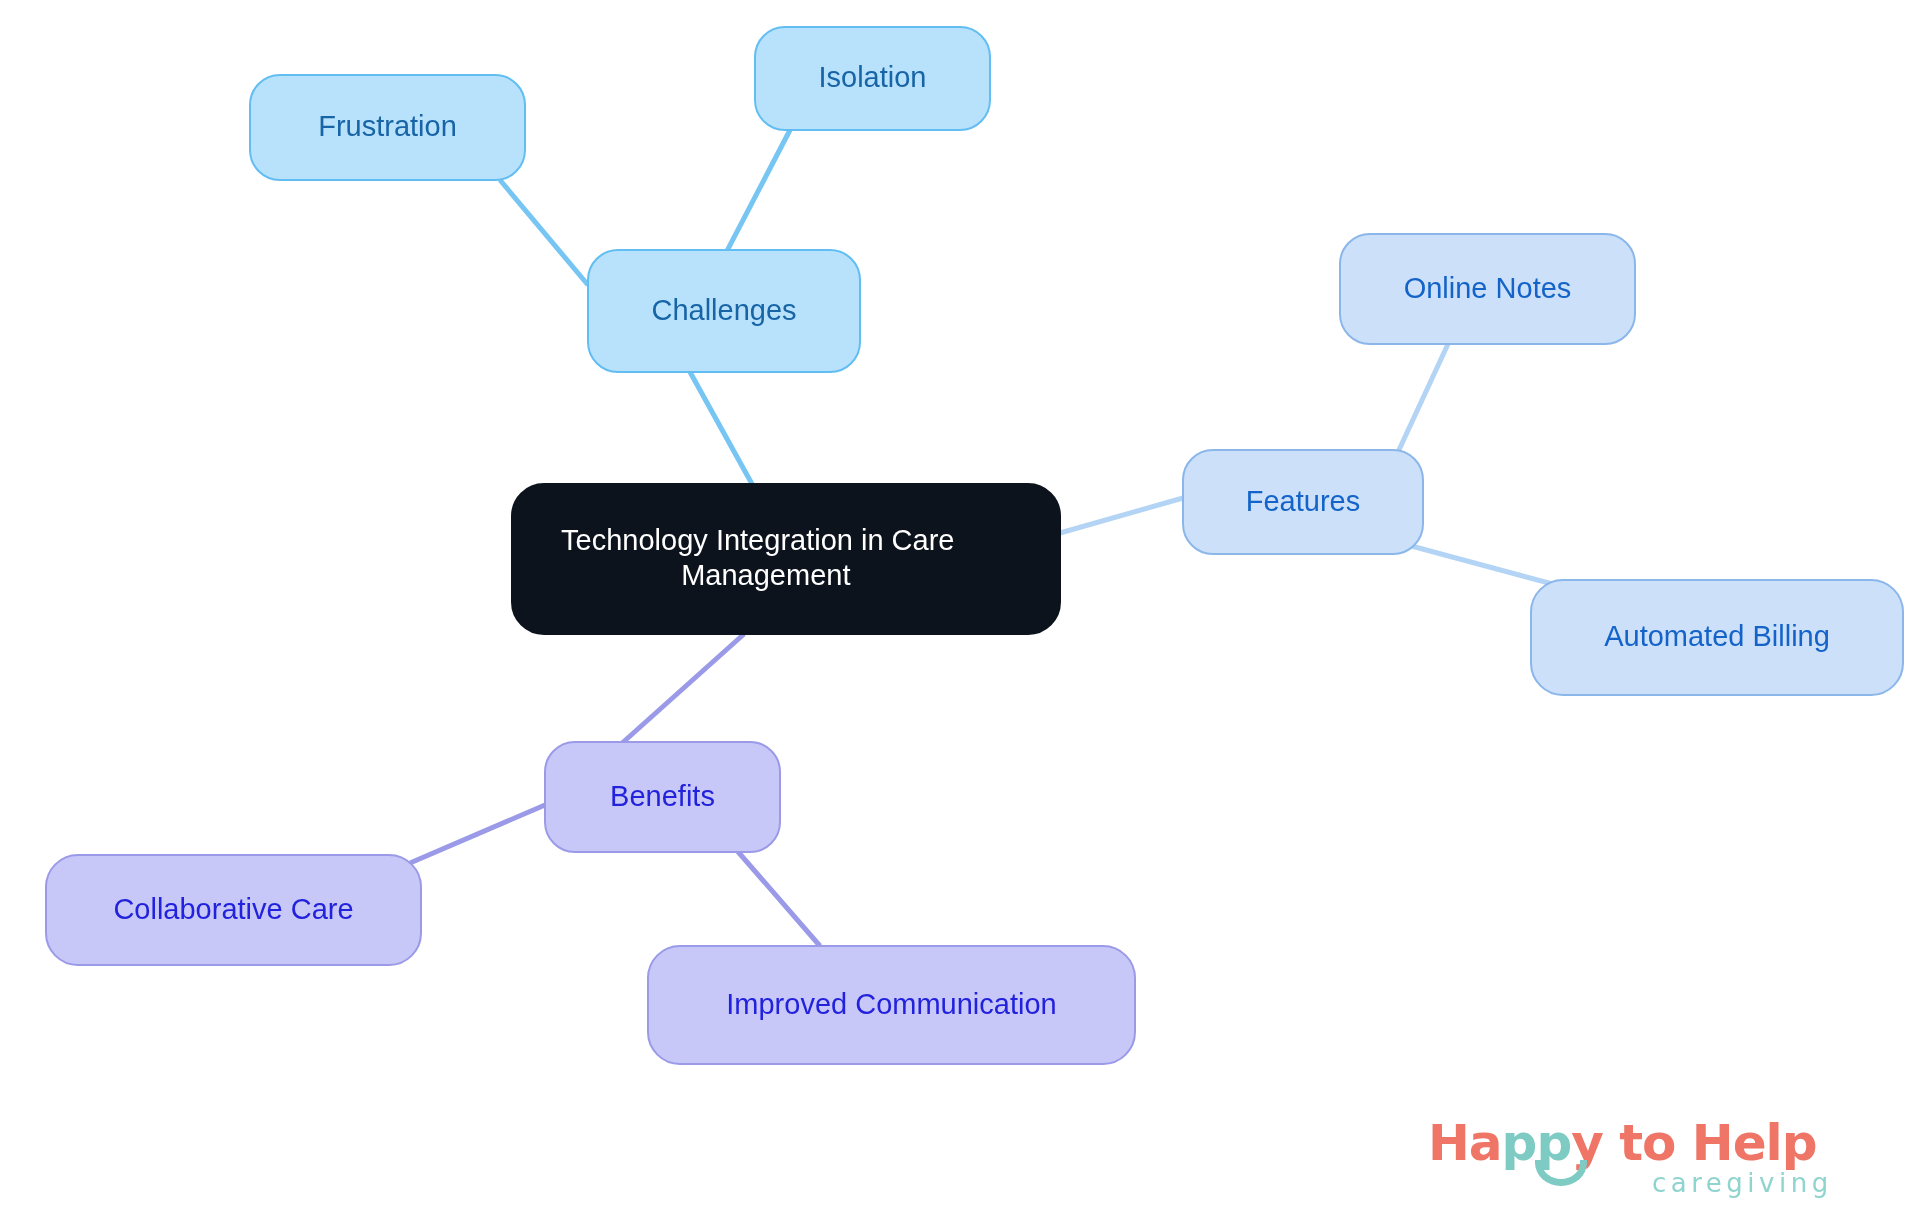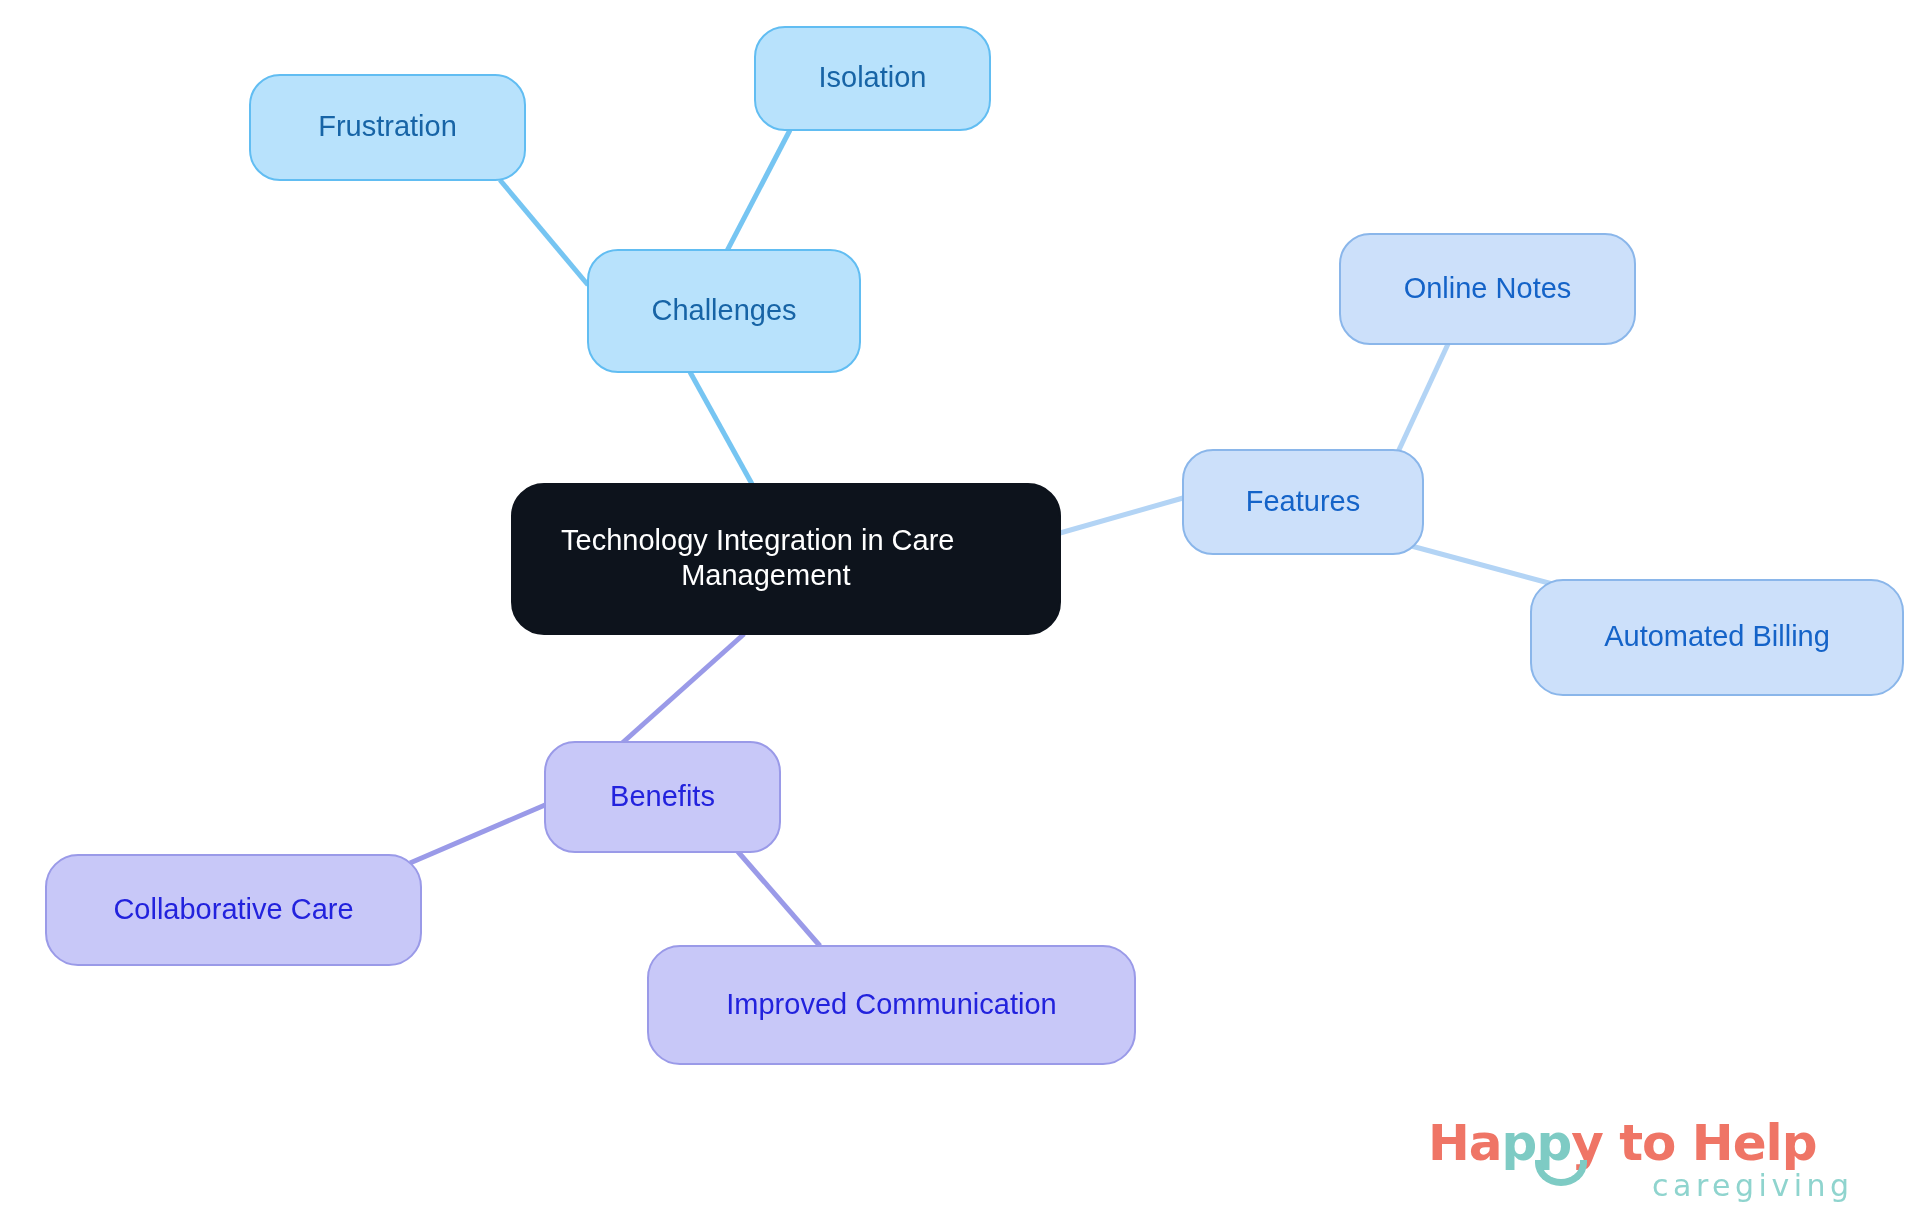--- a/index.html
+++ b/index.html
@@ -75,21 +75,21 @@
     border-top: none;
     border-bottom-left-radius: 34px 30px;
     border-bottom-right-radius: 34px 30px;
     box-sizing: border-box;
   }
   .logo-tagline {
     position: absolute;
     left: 224px;
     top: 70px;
     font-family: "DejaVu Sans", sans-serif;
-    font-size: 30px;
+    font-size: 26px;
     letter-spacing: 4.5px;
     color: #8fd4ce;
     white-space: nowrap;
   }
 </style>
 </head>
 <body style="background: rgb(255, 255, 255);">
 
 <svg id="mindmap-canvas" viewBox="0 0 1920 1215" xmlns="http://www.w3.org/2000/svg">
 

